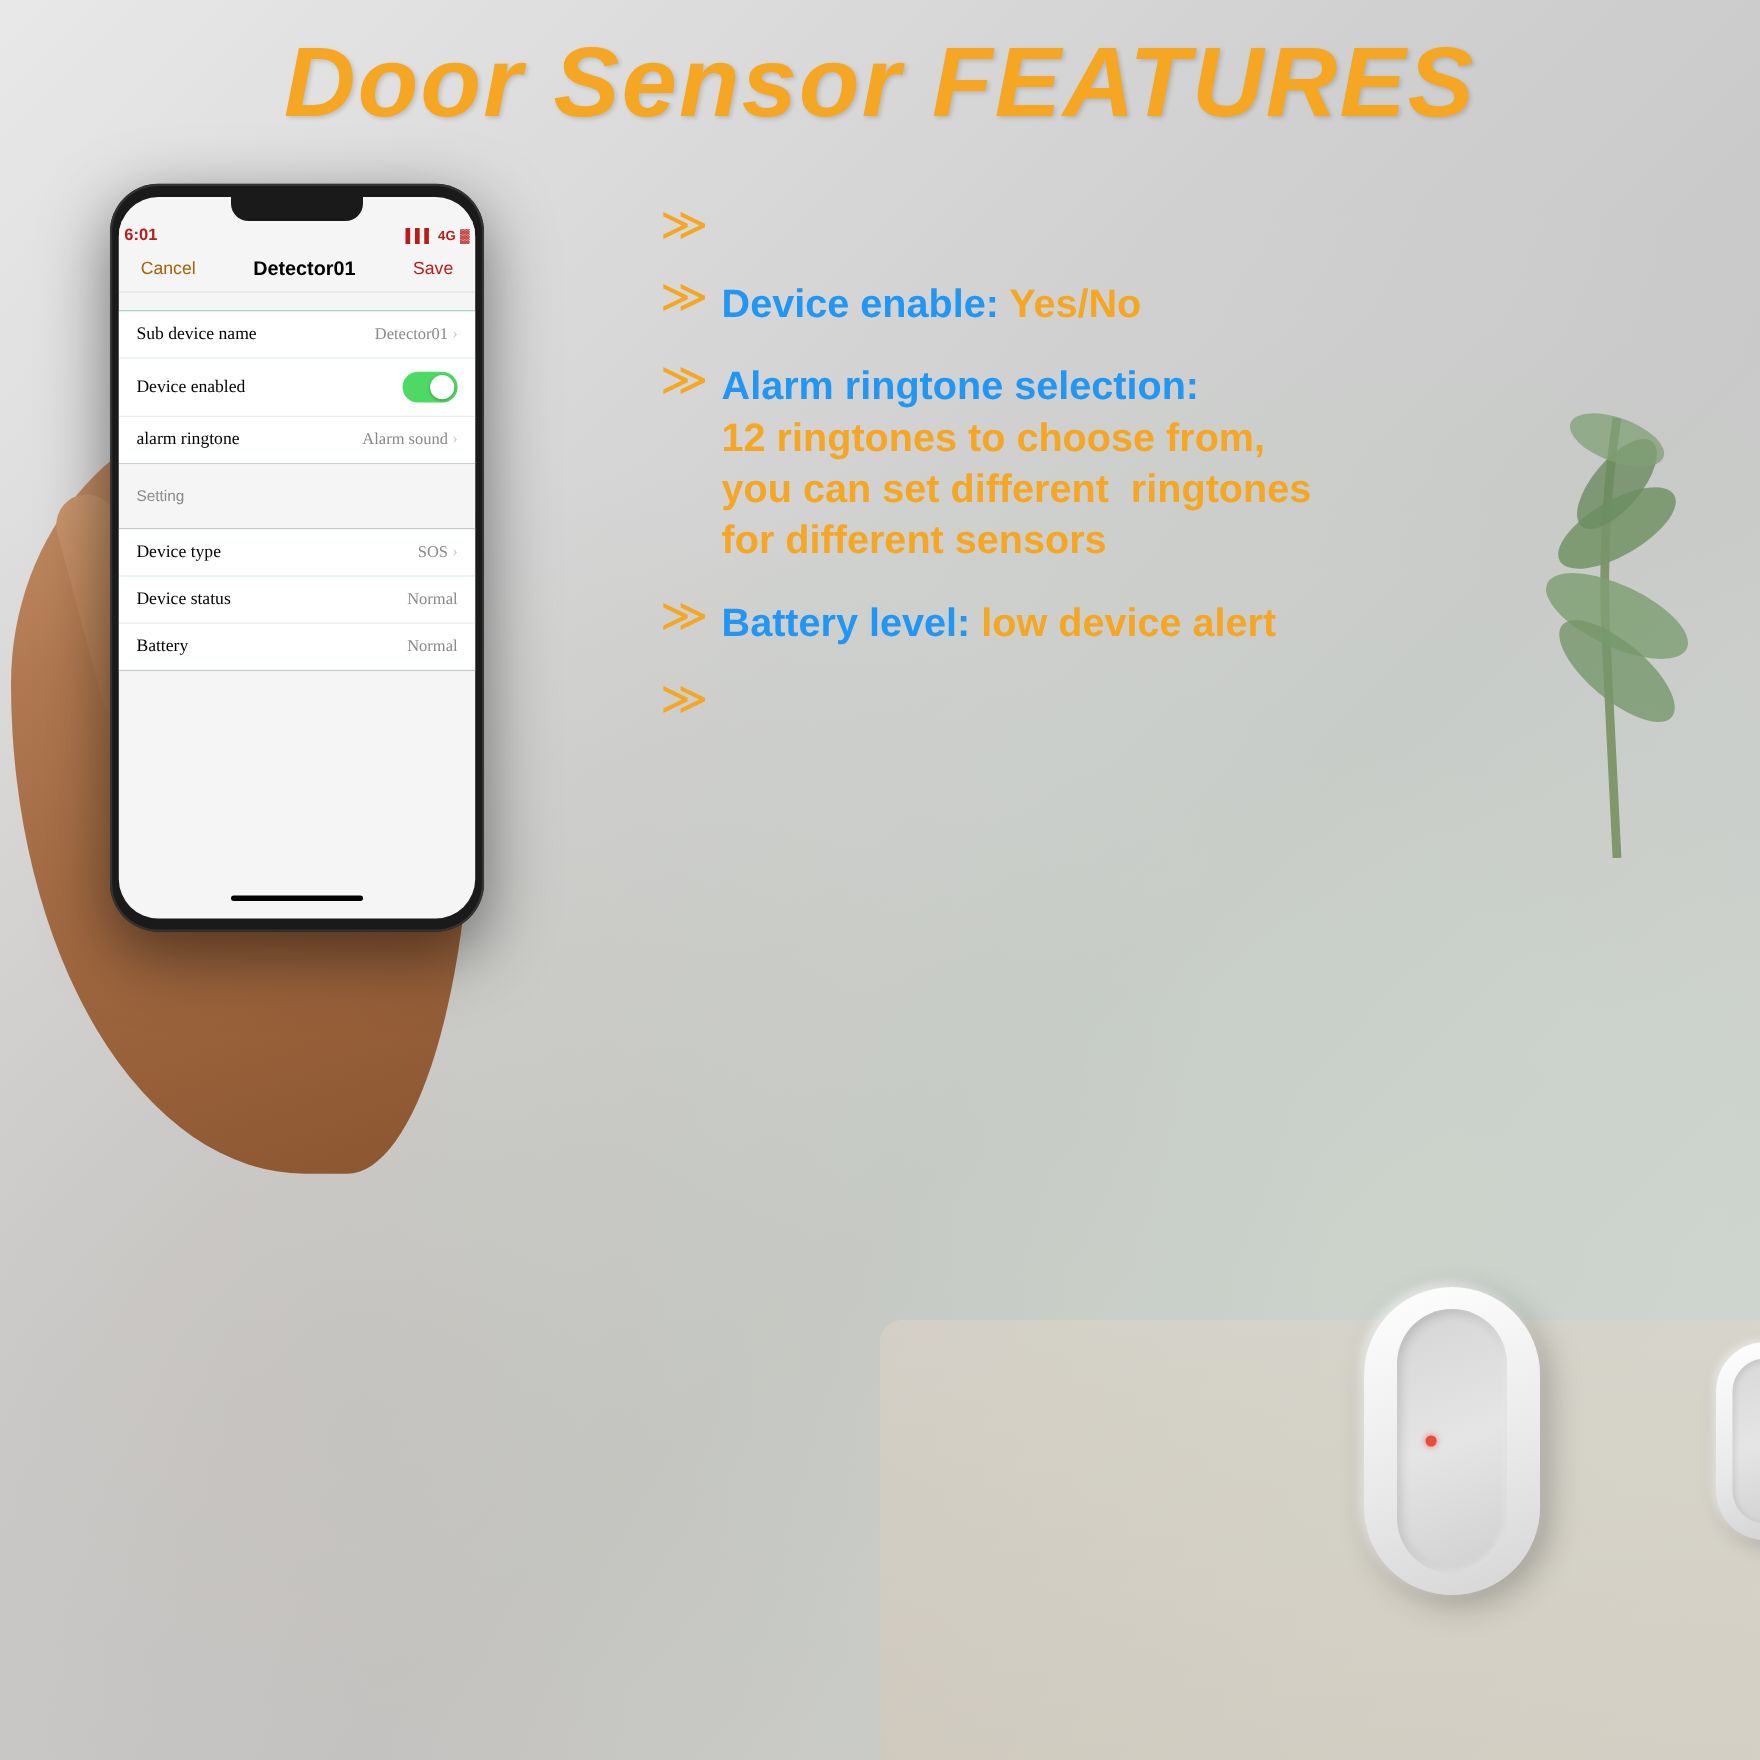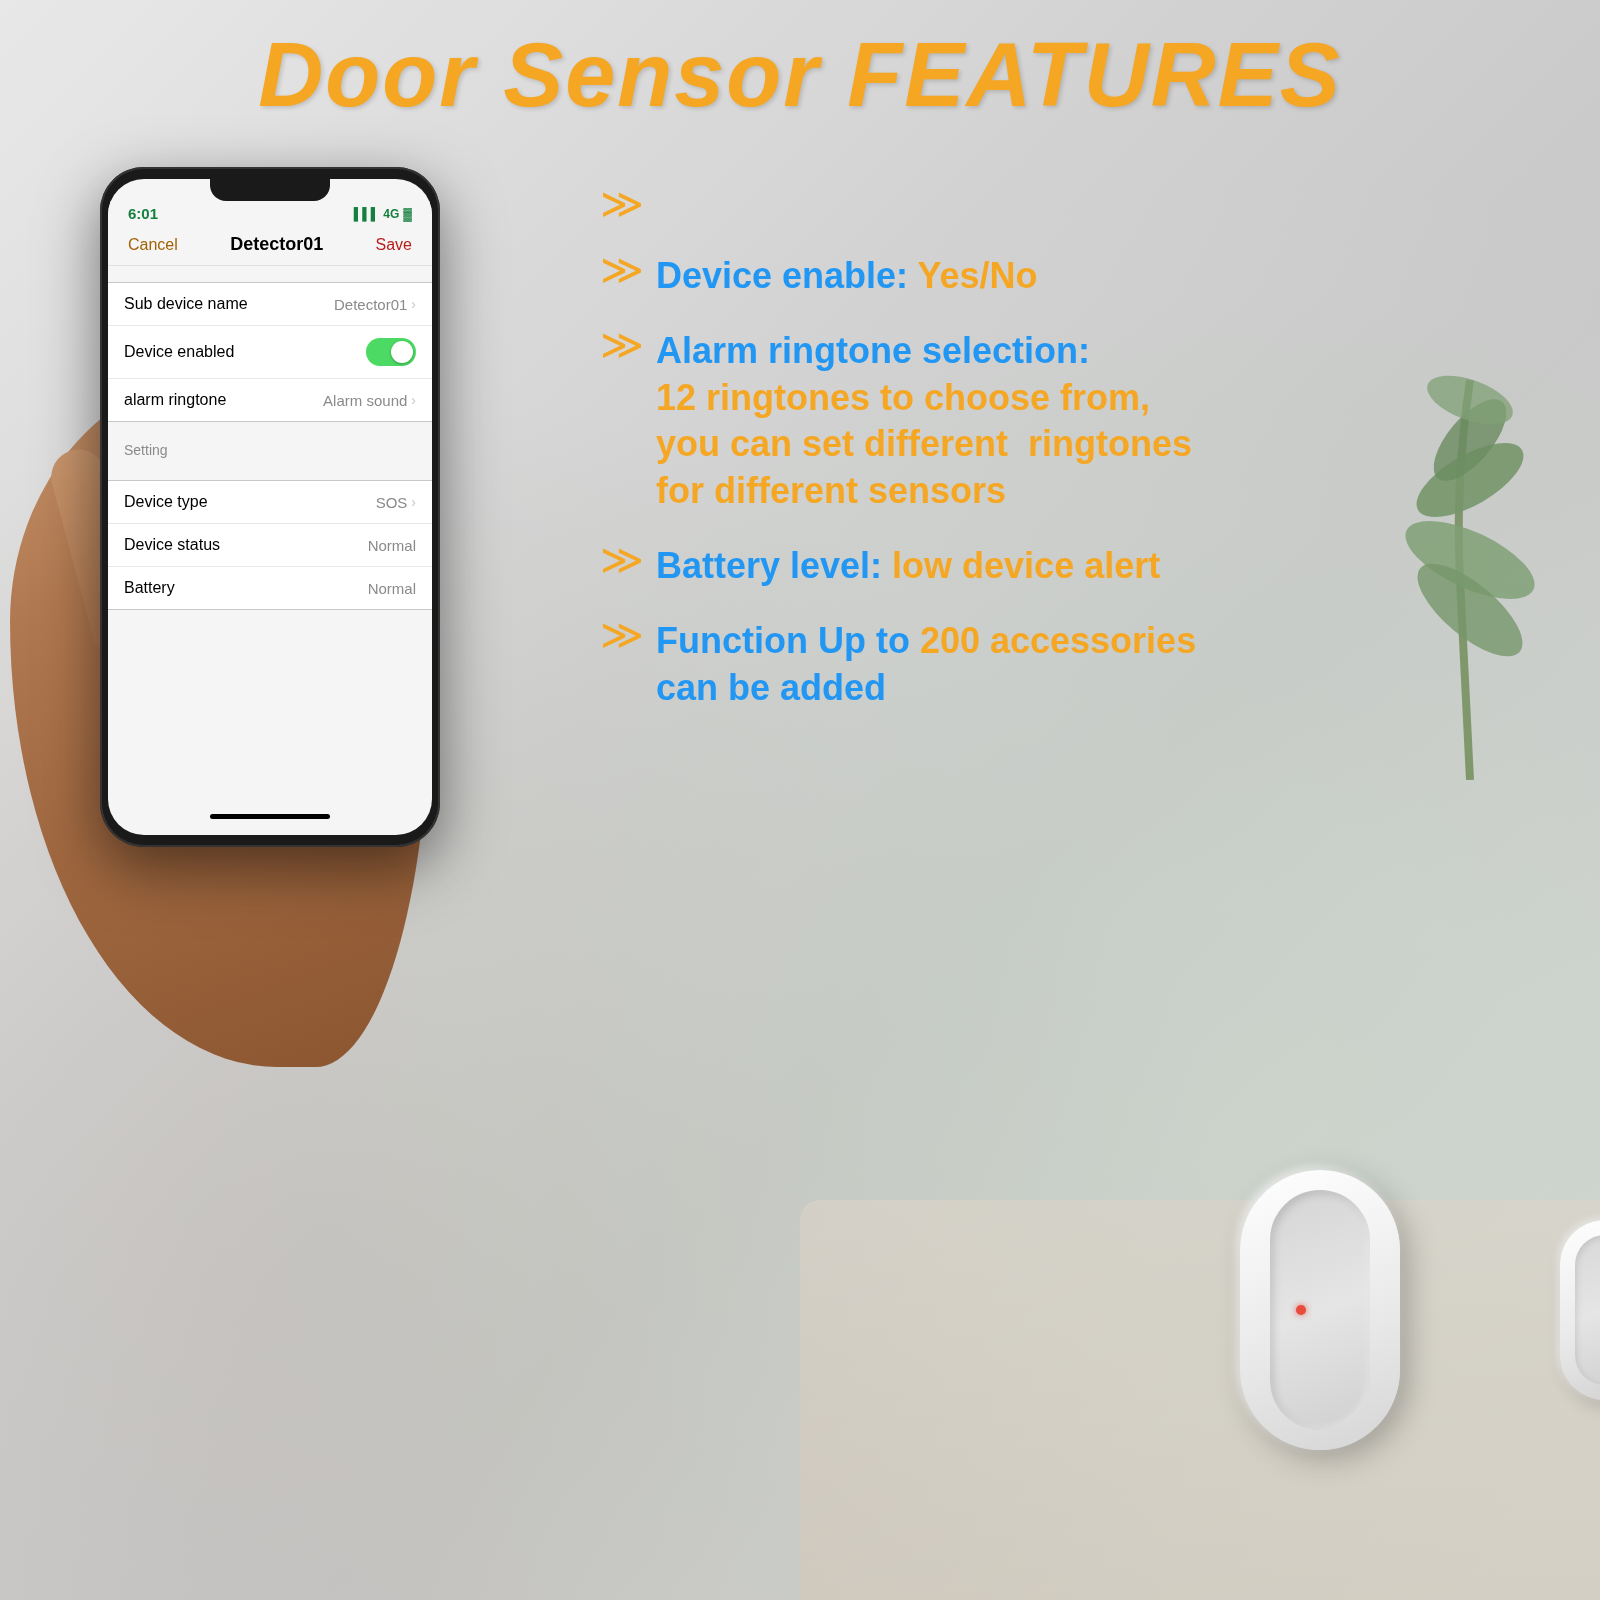--- a/index.html
+++ b/index.html
@@ -146,24 +146,24 @@
       border-radius: 0 0 16px 16px;
       margin: 0 auto;
       position: relative;
       z-index: 10;
     }
 
     .status-bar {
       display: flex;
       justify-content: space-between;
       align-items: center;
-      padding: 4px 20px 2px;
+      padding: 4px 5px 2px;
       font-size: 14px;
       font-weight: 600;
-      color: #15803d;
+      color: #b91c1c;
       background: #f5f5f5;
       gap: 44px;
     }
 
     .status-bar-left { font-size: 15px; font-weight: 700; }
     .status-bar-right { display: flex; gap: 4px; align-items: center; font-size: 12px; }
 
     .nav-bar {
       display: flex;
       justify-content: space-between;
@@ -180,20 +180,21 @@
     .settings-list {
       padding: 0;
       background: #f5f5f5;
     }
 
     .settings-group {
       background: #5eead4;
       margin: 16px 0 0 0;
       border-top: 0.5px solid #c8c8c8;
       border-bottom: 0.5px solid #c8c8c8;
+      font-family: Liberation Serif, serif;
     }
 
     .settings-row {
       display: flex;
       justify-content: space-between;
       align-items: center;
       padding: 12px 16px;
       border-bottom: 0.5px solid #e8e8e8;
       background: #fff;
     }
@@ -476,21 +477,20 @@
       </span>
     </div>
 
     <div class="feature-item">
       <span class="feature-arrow">≫</span>
       <span class="feature-text">Battery level: <span class="orange">low device alert</span></span>
     </div>
 
     <div class="feature-item">
       <span class="feature-arrow">≫</span>
-      <span class="feature-text">Function Up to <span class="orange">200 accessories</span><br>can be added</span>
     </div>
 
   </div>
 
 </div>
 
 <div class="sensor-section">
   <div style="position:relative; width:300px; height:350px;">
 
     <div class="sensor-main">

